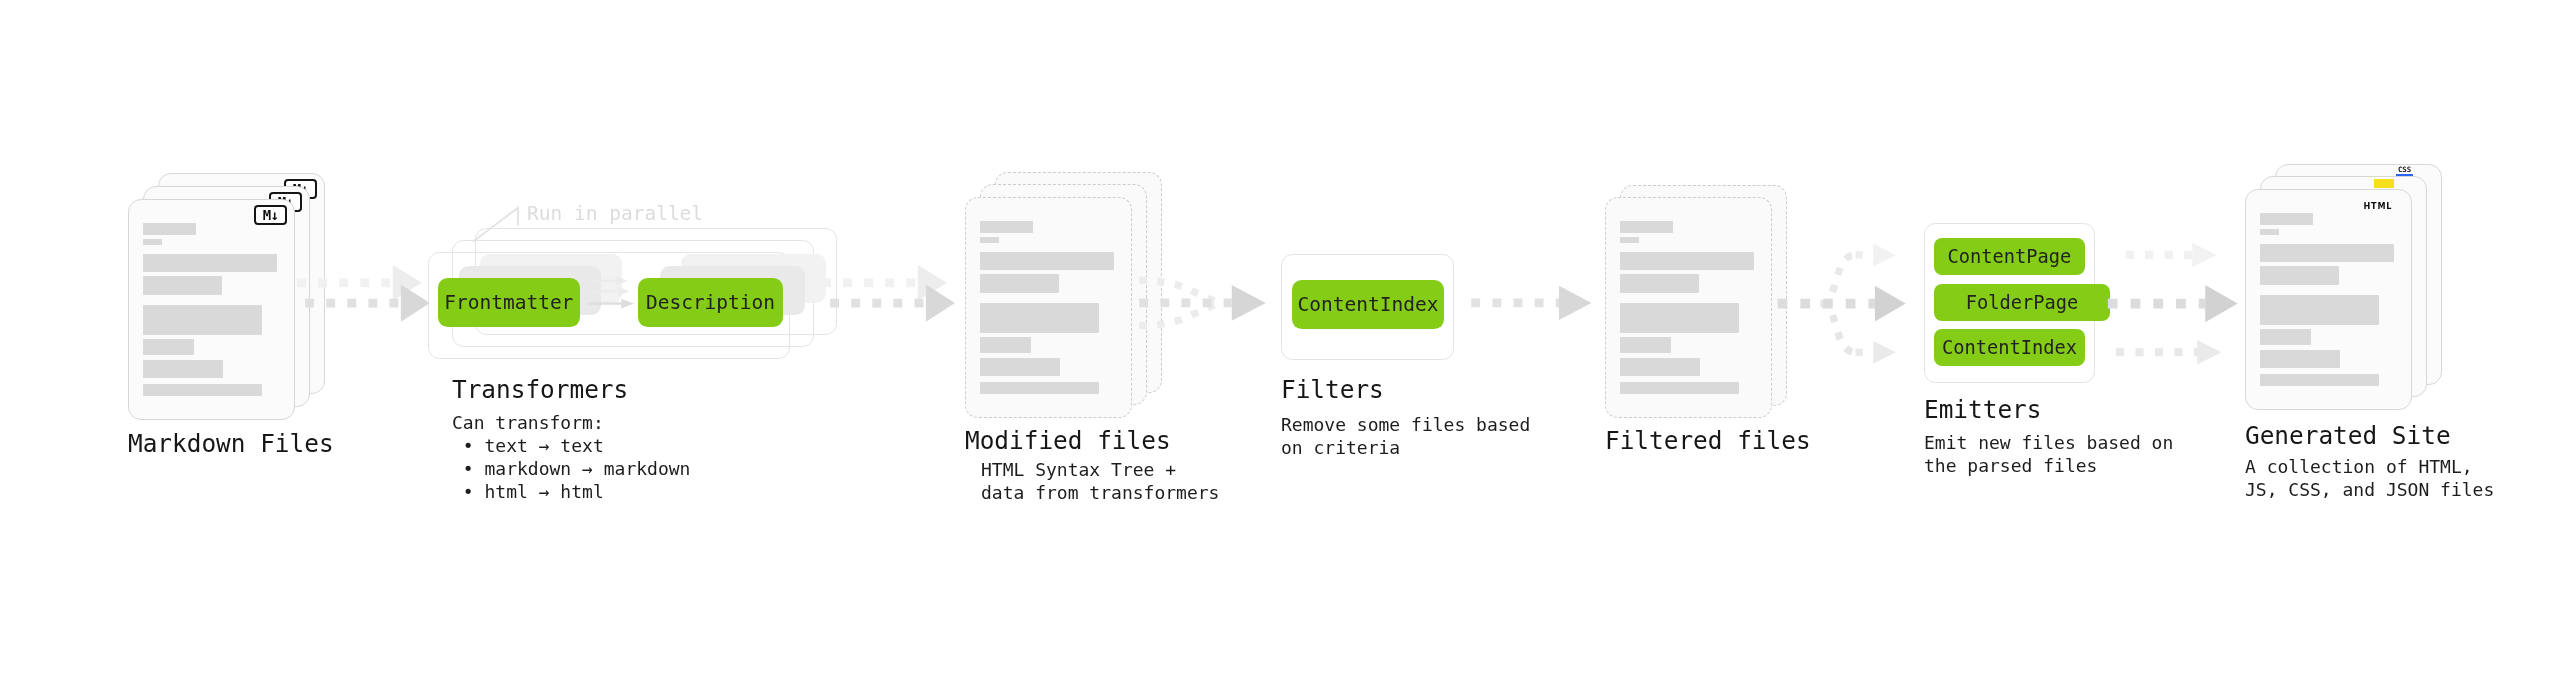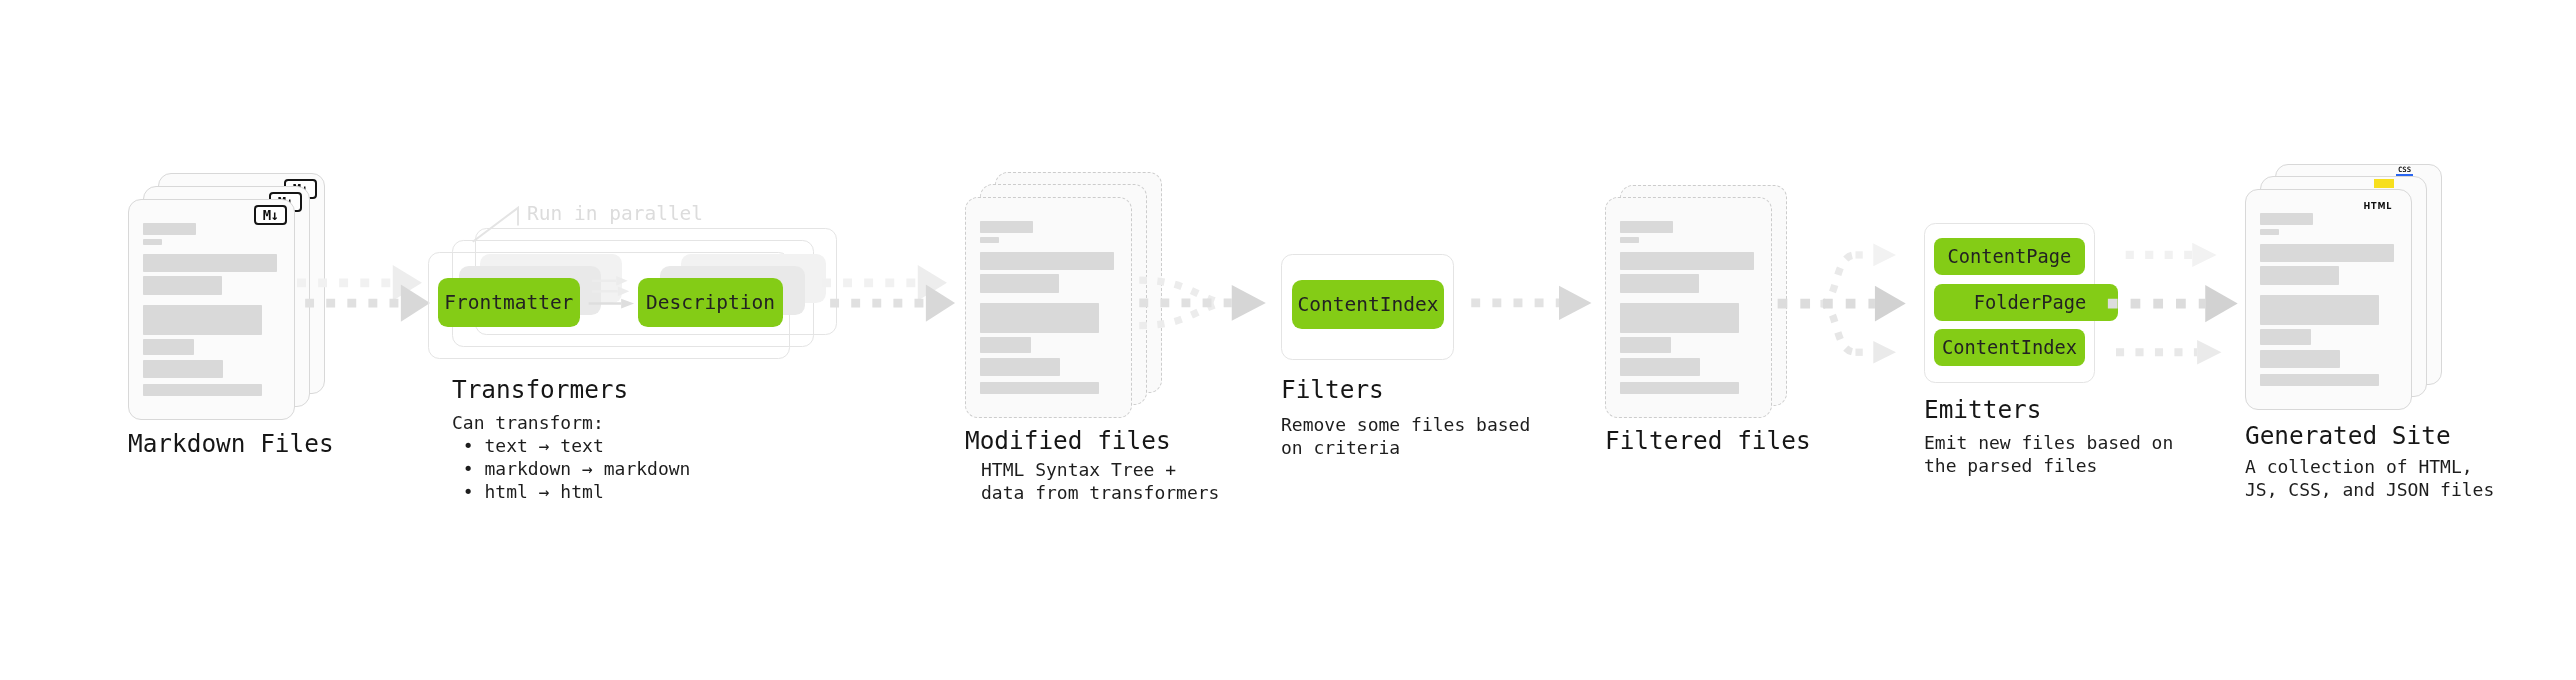--- a/index.html
+++ b/index.html
@@ -195,21 +195,21 @@
   <path d="M55,77 C78,77 70,137 98,137" fill="none" stroke="#e6e6e6" stroke-width="9" stroke-dasharray="9 13"></path>
   <line x1="98" y1="137" x2="120" y2="137" stroke="#e9e9e9" stroke-width="9" stroke-dasharray="9 13"></line>
   <polygon points="120,123 120,151 148,137" fill="#eaeaea"></polygon>
   <line x1="2" y1="77" x2="122" y2="77" stroke="#dcdcdc" stroke-width="12" stroke-dasharray="12 16"></line>
   <polygon points="122,55 122,99 160,77" fill="#d2d2d2"></polygon>
 </svg>
 
 <div class="abs">
   <div class="obox" style="left:1924px;top:223px;width:171px;height:160px;"></div>
   <div class="pill small" style="left:1934px;top:238px;width:151px;height:37px;">ContentPage</div>
-  <div class="pill small" style="left:1934px;top:284px;width:176px;height:37px;padding-left:8px;">FolderPage</div>
+  <div class="pill small" style="left:1934px;top:284px;width:176px;height:37px;">FolderPage</div>
   <div class="pill small" style="left:1934px;top:329px;width:151px;height:37px;">ContentIndex</div>
   <div class="stage-label" style="left:1924px;top:395px;">Emitters</div>
   <div class="caption" style="left:1924px;top:431px;">
     <div>Emit new files based on</div>
     <div>the parsed files</div>
   </div>
 </div>
 
 <svg class="abs" style="left:2103px;top:241px;" width="142" height="126" viewBox="0 0 175 155">
   <line x1="28" y1="17" x2="110" y2="17" stroke="#f1f1f1" stroke-width="10" stroke-dasharray="10 14"></line>

